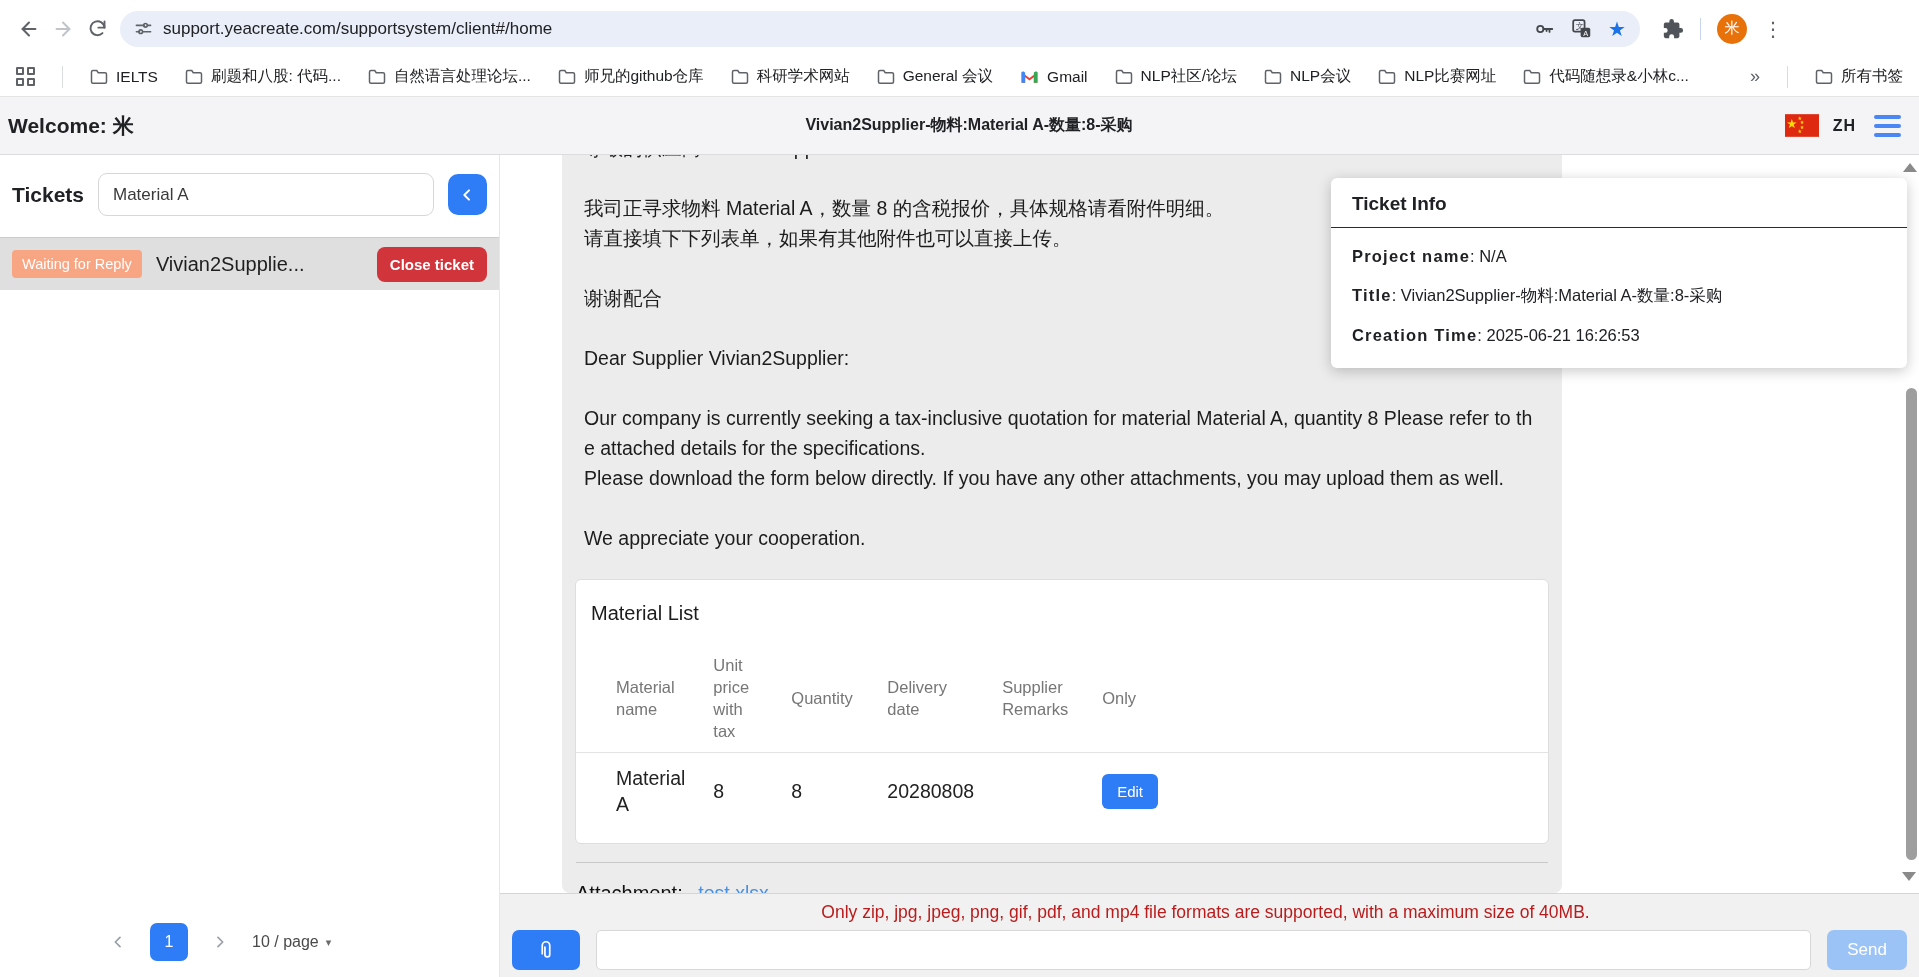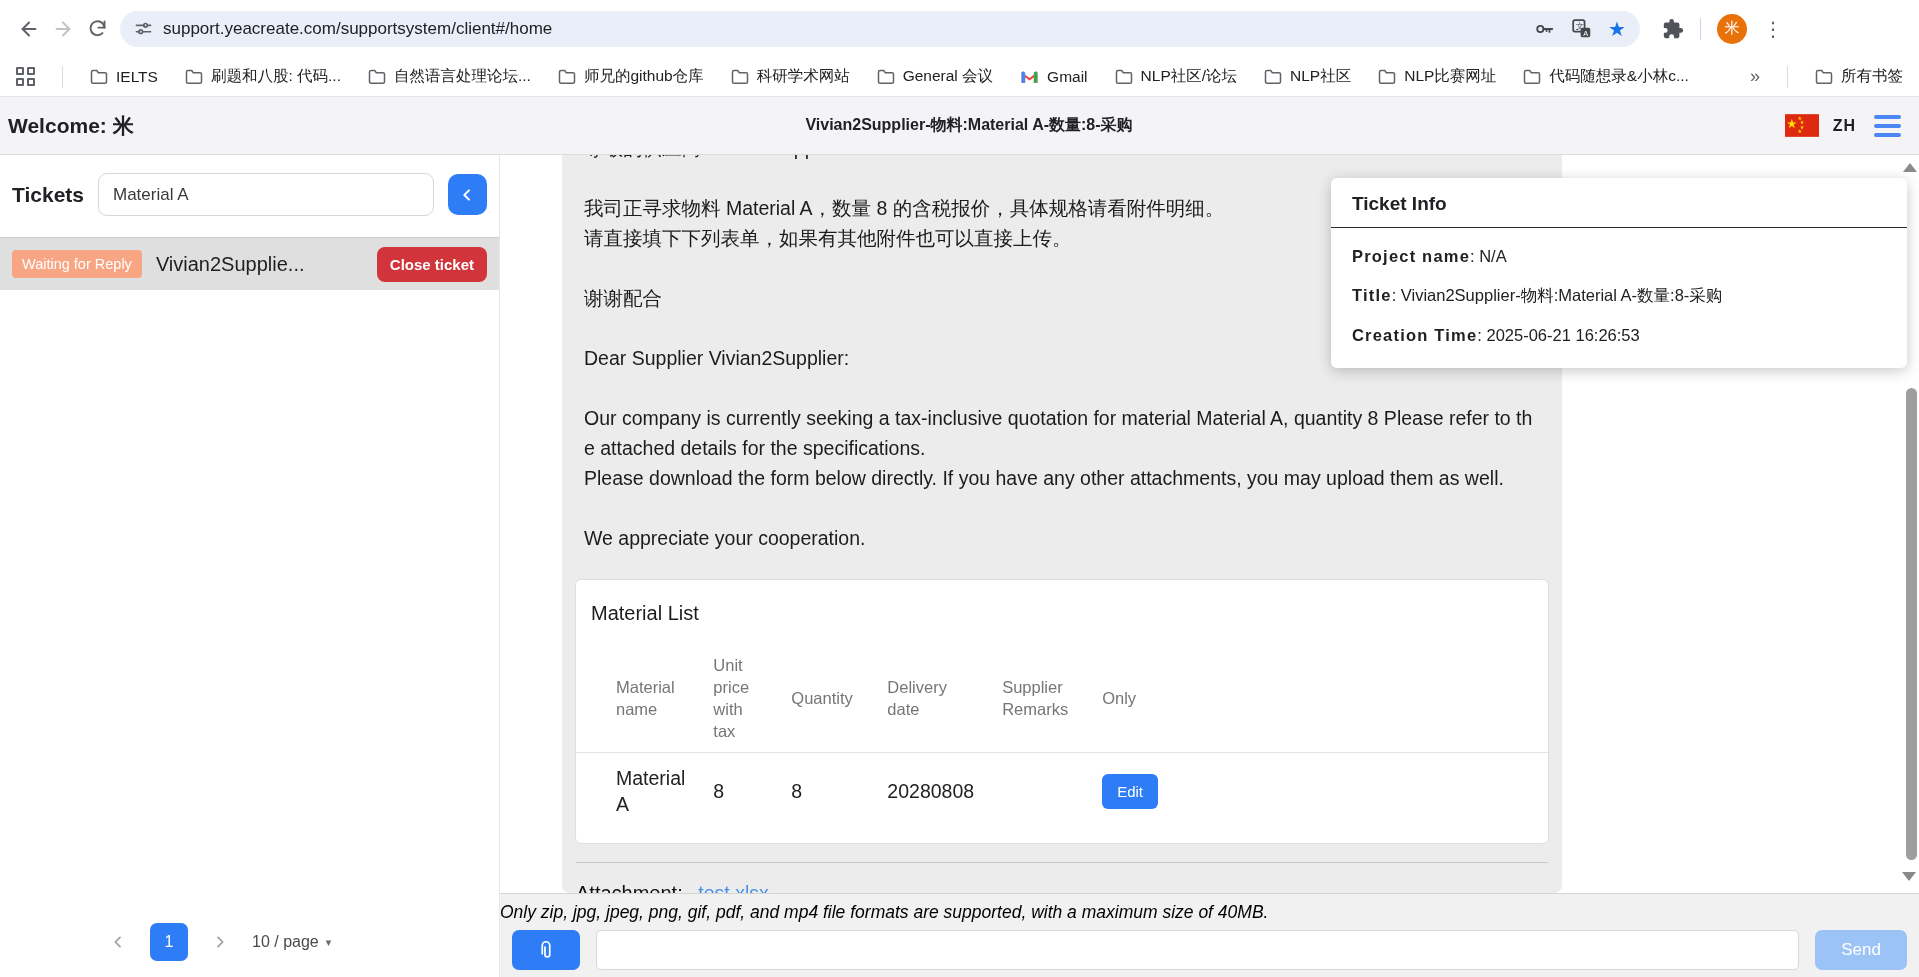--- a/index.html
+++ b/index.html
@@ -110,27 +110,27 @@
     border-left:7px solid transparent; border-right:7px solid transparent;
     border-bottom:9px solid #8a8a8a; }
   .sb-thumb { position:absolute; top:233px; right:2px; width:11px; height:472px;
     background:#9e9e9e; border-radius:6px; }
   .sb-down { position:absolute; bottom:12px; right:3px; width:0; height:0;
     border-left:7px solid transparent; border-right:7px solid transparent;
     border-top:9px solid #8a8a8a; }
 
   
   .footer { height:84px; background:#f1f1f1; border-top:1px solid #d5d5d5; }
-  .notice { text-align:left; font-size:17.5px; color:#000000; padding:8px 8px 0 0;font-style:italic; }
+  .notice { text-align:center; font-size:17.5px; color:#b91c1c; padding:8px 8px 0 0; }
   .compose-row { display:flex; align-items:center; padding:7px 12px 0 12px; gap:16px; }
   .attach-btn { width:68px; height:40px; background:#2e7cf6; border:none; border-radius:7px;
     color:#fff; display:flex; align-items:center; justify-content:center; }
   .msg-input { flex:1; height:40px; background:#fff; border:1px solid #d8d8d8; border-radius:5px;
     padding:0 12px; font-size:17px; font-family:inherit; outline:none; }
-  .send-btn { width:92px; height:40px; background:#9cc3f5; color:#fff; border:none;
+  .send-btn { width:80px; height:40px; background:#9cc3f5; color:#fff; border:none;
     border-radius:7px; font-size:17px; font-family:inherit; }
 </style>
 </head>
 <body>
 
 <div class="toolbar">
   <div class="nav-btn">
     <svg width="22" height="22" viewBox="0 0 24 24" fill="none" stroke="currentColor" stroke-width="2.2" stroke-linecap="round" stroke-linejoin="round">
         <path d="M19 12H5"></path>
         <path d="M12 19l-7-7 7-7"></path>
@@ -244,21 +244,21 @@
   <span class="bm">
       <svg width="18" height="15" viewBox="0 0 24 20" fill="none" stroke="#5f6368" stroke-width="2">
         <path d="M2 4a2 2 0 0 1 2-2h5l2 3h9a2 2 0 0 1 2 2v10a2 2 0 0 1-2 2H4a2 2 0 0 1-2-2z"></path>
       </svg>
       <span>NLP社区/论坛</span>
     </span>
   <span class="bm">
       <svg width="18" height="15" viewBox="0 0 24 20" fill="none" stroke="#5f6368" stroke-width="2">
         <path d="M2 4a2 2 0 0 1 2-2h5l2 3h9a2 2 0 0 1 2 2v10a2 2 0 0 1-2 2H4a2 2 0 0 1-2-2z"></path>
       </svg>
-      <span>NLP社区</span>
+      <span>NLP会议</span>
     </span>
   <span class="bm">
       <svg width="18" height="15" viewBox="0 0 24 20" fill="none" stroke="#5f6368" stroke-width="2">
         <path d="M2 4a2 2 0 0 1 2-2h5l2 3h9a2 2 0 0 1 2 2v10a2 2 0 0 1-2 2H4a2 2 0 0 1-2-2z"></path>
       </svg>
       <span>NLP比赛网址</span>
     </span>
   <span class="bm">
       <svg width="18" height="15" viewBox="0 0 24 20" fill="none" stroke="#5f6368" stroke-width="2">
         <path d="M2 4a2 2 0 0 1 2-2h5l2 3h9a2 2 0 0 1 2 2v10a2 2 0 0 1-2 2H4a2 2 0 0 1-2-2z"></path>

